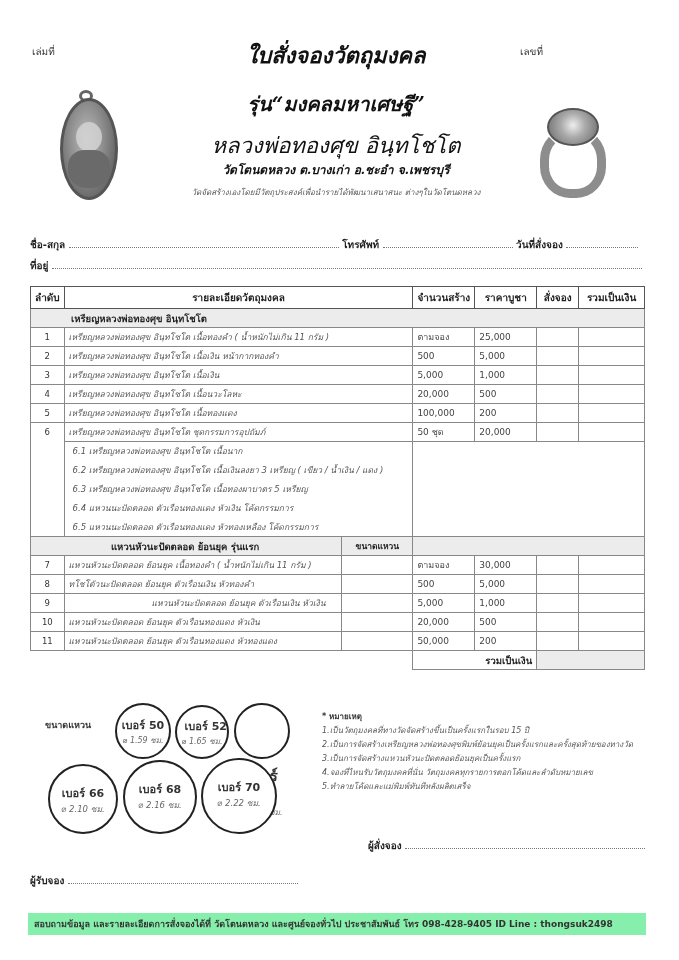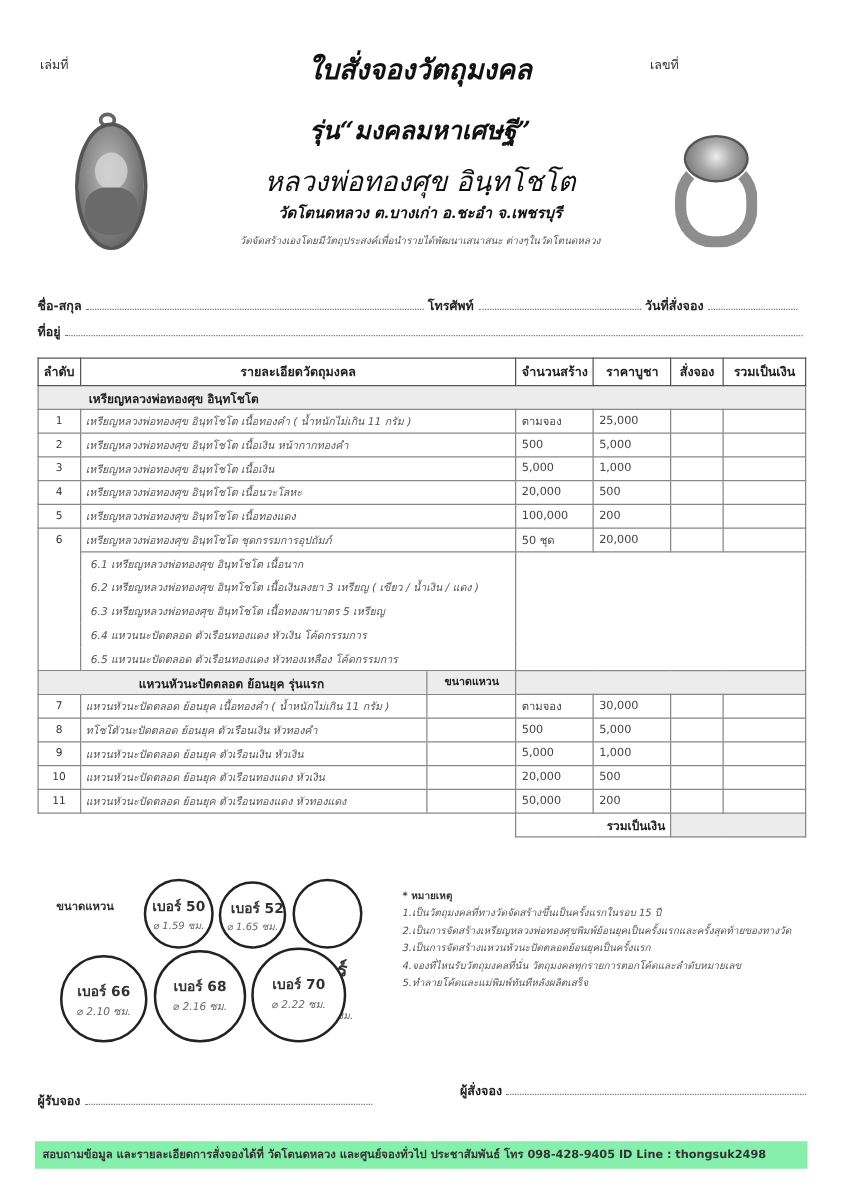--- a/index.html
+++ b/index.html
@@ -182,21 +182,21 @@
   <tr>
     <td class="num">8</td>
     <td class="desc" style="position:relative;"><span>ทโชโตัวนะปัดตลอด ย้อนยุค ตัวเรือนเงิน หัวทองคำ</span><span style="position:absolute;right:0;top:0;height:100%;width:70px;border-left:1px solid #888;"></span></td>
     <td class="val">500</td>
     <td class="val">5,000</td>
     <td></td>
     <td></td>
   </tr>
   <tr>
     <td class="num">9</td>
-    <td class="desc" style="position:relative;"><span>แหวนหัวนะปัดตลอด ย้อนยุค ตัวเรือนเงิน หัวเงิน</span><span style="position:absolute;right:0;top:0;height:100%;width:70px;border-left:1px solid #888;"></span></td>
+    <td class="desc" style="position:relative;text-align:center;"><span>แหวนหัวนะปัดตลอด ย้อนยุค ตัวเรือนเงิน หัวเงิน</span><span style="position:absolute;right:0;top:0;height:100%;width:70px;border-left:1px solid #888;"></span></td>
     <td class="val">5,000</td>
     <td class="val">1,000</td>
     <td></td>
     <td></td>
   </tr>
   <tr>
     <td class="num">10</td>
     <td class="desc" style="position:relative;"><span>แหวนหัวนะปัดตลอด ย้อนยุค ตัวเรือนทองแดง หัวเงิน</span><span style="position:absolute;right:0;top:0;height:100%;width:70px;border-left:1px solid #888;"></span></td>
     <td class="val">20,000</td>
     <td class="val">500</td>
@@ -251,18 +251,18 @@
   <div>2.เป็นการจัดสร้างเหรียญหลวงพ่อทองศุขพิมพ์ย้อนยุคเป็นครั้งแรกและครั้งสุดท้ายของทางวัด</div>
   <div>3.เป็นการจัดสร้างแหวนหัวนะปัดตลอดย้อนยุคเป็นครั้งแรก</div>
   <div>4.จองที่ไหนรับวัตถุมงคลที่นั่น วัตถุมงคลทุกรายการตอกโค้ดและลำดับหมายเลข</div>
   <div>5.ทำลายโค้ดและแม่พิมพ์ทันทีหลังผลิตเสร็จ</div>
 </div>
 
 <div class="abs sign" style="left:30px;top:873px;">
   <span>ผู้รับจอง</span>
   <span class="dots" style="width:230px;"></span>
 </div>
-<div class="abs sign" style="left:368px;top:865px;">
+<div class="abs sign" style="left:368px;top:838px;">
   <span>ผู้สั่งจอง</span>
   <span class="dots" style="width:240px;"></span>
 </div>
 
 <div class="abs footer">สอบถามข้อมูล และรายละเอียดการสั่งจองได้ที่ วัดโตนดหลวง และศูนย์จองทั่วไป ประชาสัมพันธ์ โทร 098-428-9405   ID Line : thongsuk2498</div>
 
 </body></html>

